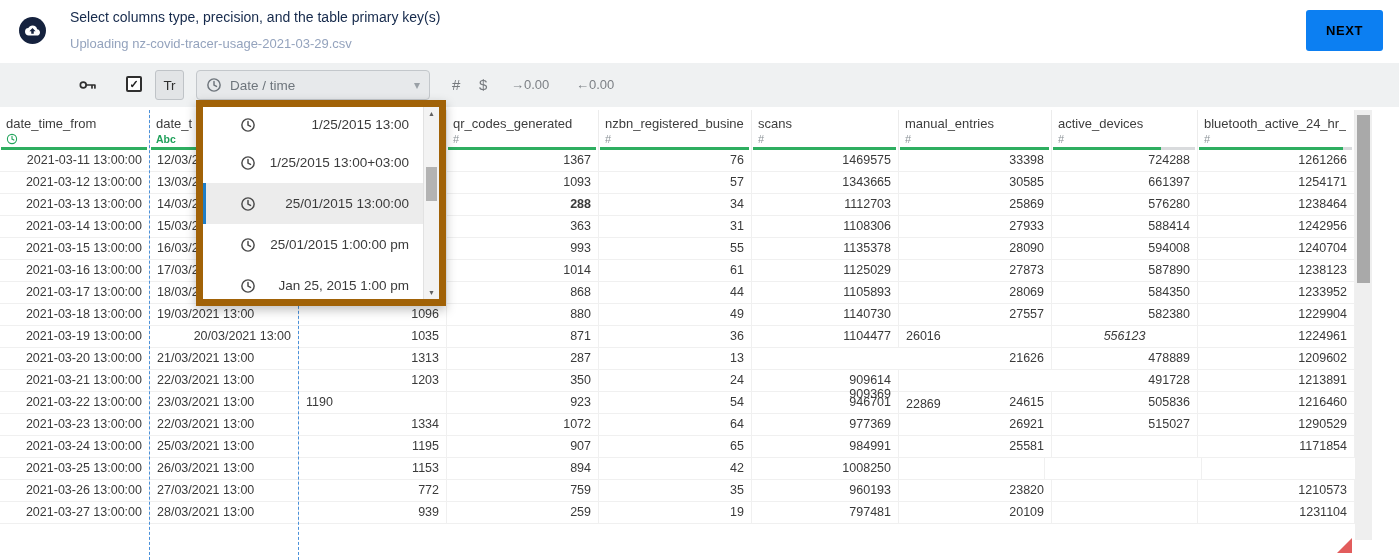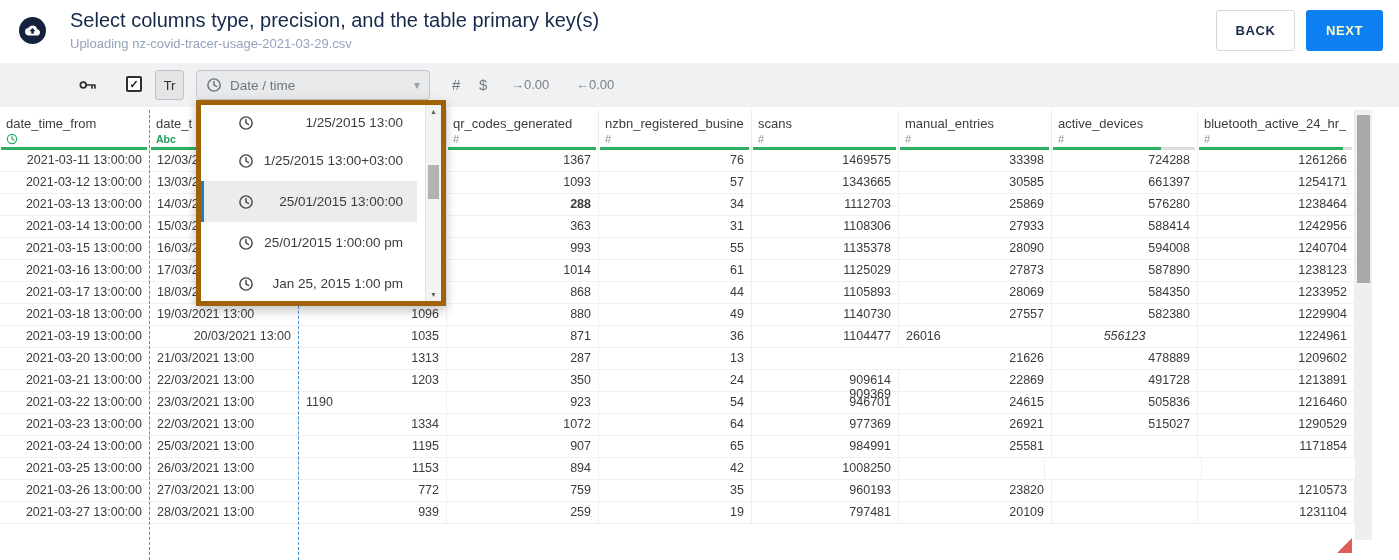--- a/index.html
+++ b/index.html
@@ -5,26 +5,26 @@
   html,body{margin:0;padding:0;}
   body{
     width:1399px;height:560px;position:relative;overflow:hidden;
     background:#fff;font-family:"Liberation Sans",sans-serif;
     -webkit-font-smoothing:antialiased;
   }
   
   .topbar{position:absolute;top:0;left:0;width:1399px;height:63px;background:#fff;}
   .upload-badge{position:absolute;left:19px;top:17px;width:27px;height:27px;border-radius:50%;
     background:#15223e;display:flex;align-items:center;justify-content:center;}
-  .page-title{position:absolute;left:70px;top:9px;font-size:20px;color:#15294b;}
+  .page-title{position:absolute;left:70px;top:9px;font-size:14px;color:#15294b;}
   .page-subtitle{position:absolute;left:70px;top:36px;font-size:13px;color:#94a3bd;}
   .btn{position:absolute;top:10px;height:41px;border-radius:3px;font-size:13px;font-weight:bold;
     letter-spacing:.6px;cursor:pointer;font-family:inherit;}
   .btn.back{left:1216px;width:79px;background:#fff;border:1px solid #d8d8d8;color:#1b2b4d;}
-  .btn.next{left:1306px;width:77px;background:#0c7ff2;border:none;color:#fef9c3;}
+  .btn.next{left:1306px;width:77px;background:#0c7ff2;border:none;color:#000000;}
   
   .toolbar{position:absolute;top:63px;left:0;width:1399px;height:44px;background:#eff1f2;}
   .tb-key{position:absolute;left:77px;top:12px;display:flex;}
   .tb-check{position:absolute;left:126px;top:13px;width:16px;height:16px;border:2px solid #2f2f2f;
     border-radius:2px;background:#fff;box-sizing:border-box;display:flex;align-items:center;justify-content:center;cursor:pointer;}
   .tb-check .check{display:none;font-size:11px;font-weight:bold;color:#222;line-height:11px;}
   .tb-check.checked .check{display:block;}
   .tb-tr{position:absolute;left:155px;top:7px;width:29px;height:30px;background:#e2e4e6;
     border:1px solid #bfc3c7;border-radius:3px;font-size:13.5px;color:#2f2f2f;cursor:pointer;font-family:inherit;}
   .tb-select{position:absolute;left:196px;top:7px;width:234px;height:30px;background:#e7e9eb;
@@ -51,21 +51,21 @@
     line-height:21px;padding:0 7px;white-space:nowrap;overflow:hidden;height:21px;}
   .dash{position:absolute;top:3px;height:450px;width:0;border-left:1px dashed #4a90d9;z-index:5;}
   .dash.l{left:149px;}
   .dash.r{left:298px;}
   .vtrack{position:absolute;right:27px;top:3px;width:17px;height:430px;background:#efefef;z-index:6;}
   .vthumb{position:absolute;left:2px;top:5px;width:13px;height:168px;background:#a9a9a9;}
   .corner{position:absolute;right:47px;bottom:7px;width:0;height:0;
     border-left:15px solid transparent;border-bottom:15px solid #e25c5c;z-index:6;}
   
   .menu{position:absolute;left:196px;top:100px;width:250px;height:206px;background:#fff;
-    border:5px solid #a16207;box-shadow:0 4px 10px rgba(0,0,0,.25);z-index:50;display:flex;box-sizing:border-box;gap:8px;}
+    border:7px solid #a16207;box-shadow:0 4px 10px rgba(0,0,0,.25);z-index:50;display:flex;box-sizing:border-box;}
   .menu-list{flex:1;overflow:hidden;}
   .menu-item{height:41px;display:flex;align-items:center;cursor:pointer;}
   .menu-item.cut{height:35px;}
   .menu-item.selected{background:#ececec;box-shadow:inset 3px 0 0 #1f7ec7;}
   .mi-icon{margin-left:37px;display:flex;}
   .mi-label{flex:1;text-align:right;padding-right:14px;font-size:13.5px;color:#3b3b3b;white-space:nowrap;}
   .menu-scroll{width:15px;background:#f3f3f3;border-left:1px solid #e2e2e2;position:relative;}
   .menu-scroll .up,.menu-scroll .down{position:absolute;left:0;width:100%;text-align:center;font-size:7px;color:#606060;cursor:pointer;}
   .menu-scroll .up{top:3px;}
   .menu-scroll .down{bottom:3px;}
@@ -75,21 +75,20 @@
 <body>
 
 <header class="topbar">
   <div class="upload-badge">
     <svg width="15" height="15" viewBox="0 0 24 24" fill="#ffffff">
         <path d="M19.35 10.04A7.49 7.49 0 0 0 12 4C9.11 4 6.6 5.64 5.35 8.04A5.99 5.99 0 0 0 0 14c0 3.31 2.69 6 6 6h13c2.76 0 5-2.24 5-5 0-2.64-2.05-4.78-4.65-4.96zM14 13v4h-4v-4H7l5-5 5 5h-3z"></path>
       </svg>
   </div>
   <div class="page-title">Select columns type, precision, and the table primary key(s)</div>
   <div class="page-subtitle">Uploading nz-covid-tracer-usage-2021-03-29.csv</div>
-  <button class="btn back">BACK</button>
   <button class="btn next">NEXT</button>
 </header>
 
 <div class="toolbar">
   <span class="tb-key">
     <svg width="20" height="20" viewBox="0 0 24 24" fill="none" stroke="#2f2f2f" stroke-width="2" stroke-linecap="round">
         <circle cx="7.5" cy="12" r="3.5"></circle>
         <path d="M11 12h10.5M18 12v3.5M21.5 12v3.5"></path>
       </svg>
   </span>
@@ -295,21 +294,21 @@
         <div class="td" style="width: 146px; text-align: right;">478889</div>
         <div class="td" style="width: 157px; text-align: right;">1209602</div>
       </div>
       <div class="tr">
         <div class="td" style="width: 150px; text-align: right;">2021-03-21 13:00:00</div>
         <div class="td" style="width: 149px; text-align: left;">22/03/2021 13:00</div>
         <div class="td" style="width: 148px; text-align: right;">1203</div>
         <div class="td" style="width: 152px; text-align: right;">350</div>
         <div class="td" style="width: 153px; text-align: right;">24</div>
         <div class="td" style="width: 147px; text-align: right;">909614</div>
-        <div class="td" style="width: 153px; text-align: right;">22869</div>
+        <div class="td" style="width: 153px; text-align: left; margin-top: 24px;">22869</div>
         <div class="td" style="width: 146px; text-align: right;">491728</div>
         <div class="td" style="width: 157px; text-align: right;">1213891</div>
       </div>
       <div class="tr">
         <div class="td" style="width: 150px; text-align: right;">2021-03-22 13:00:00</div>
         <div class="td" style="width: 149px; text-align: left;">23/03/2021 13:00</div>
         <div class="td" style="width: 148px; text-align: left;">1190</div>
         <div class="td" style="width: 152px; text-align: right;">923</div>
         <div class="td" style="width: 153px; text-align: right;">54</div>
         <div class="td" style="width: 147px; text-align: right;">946701</div>

